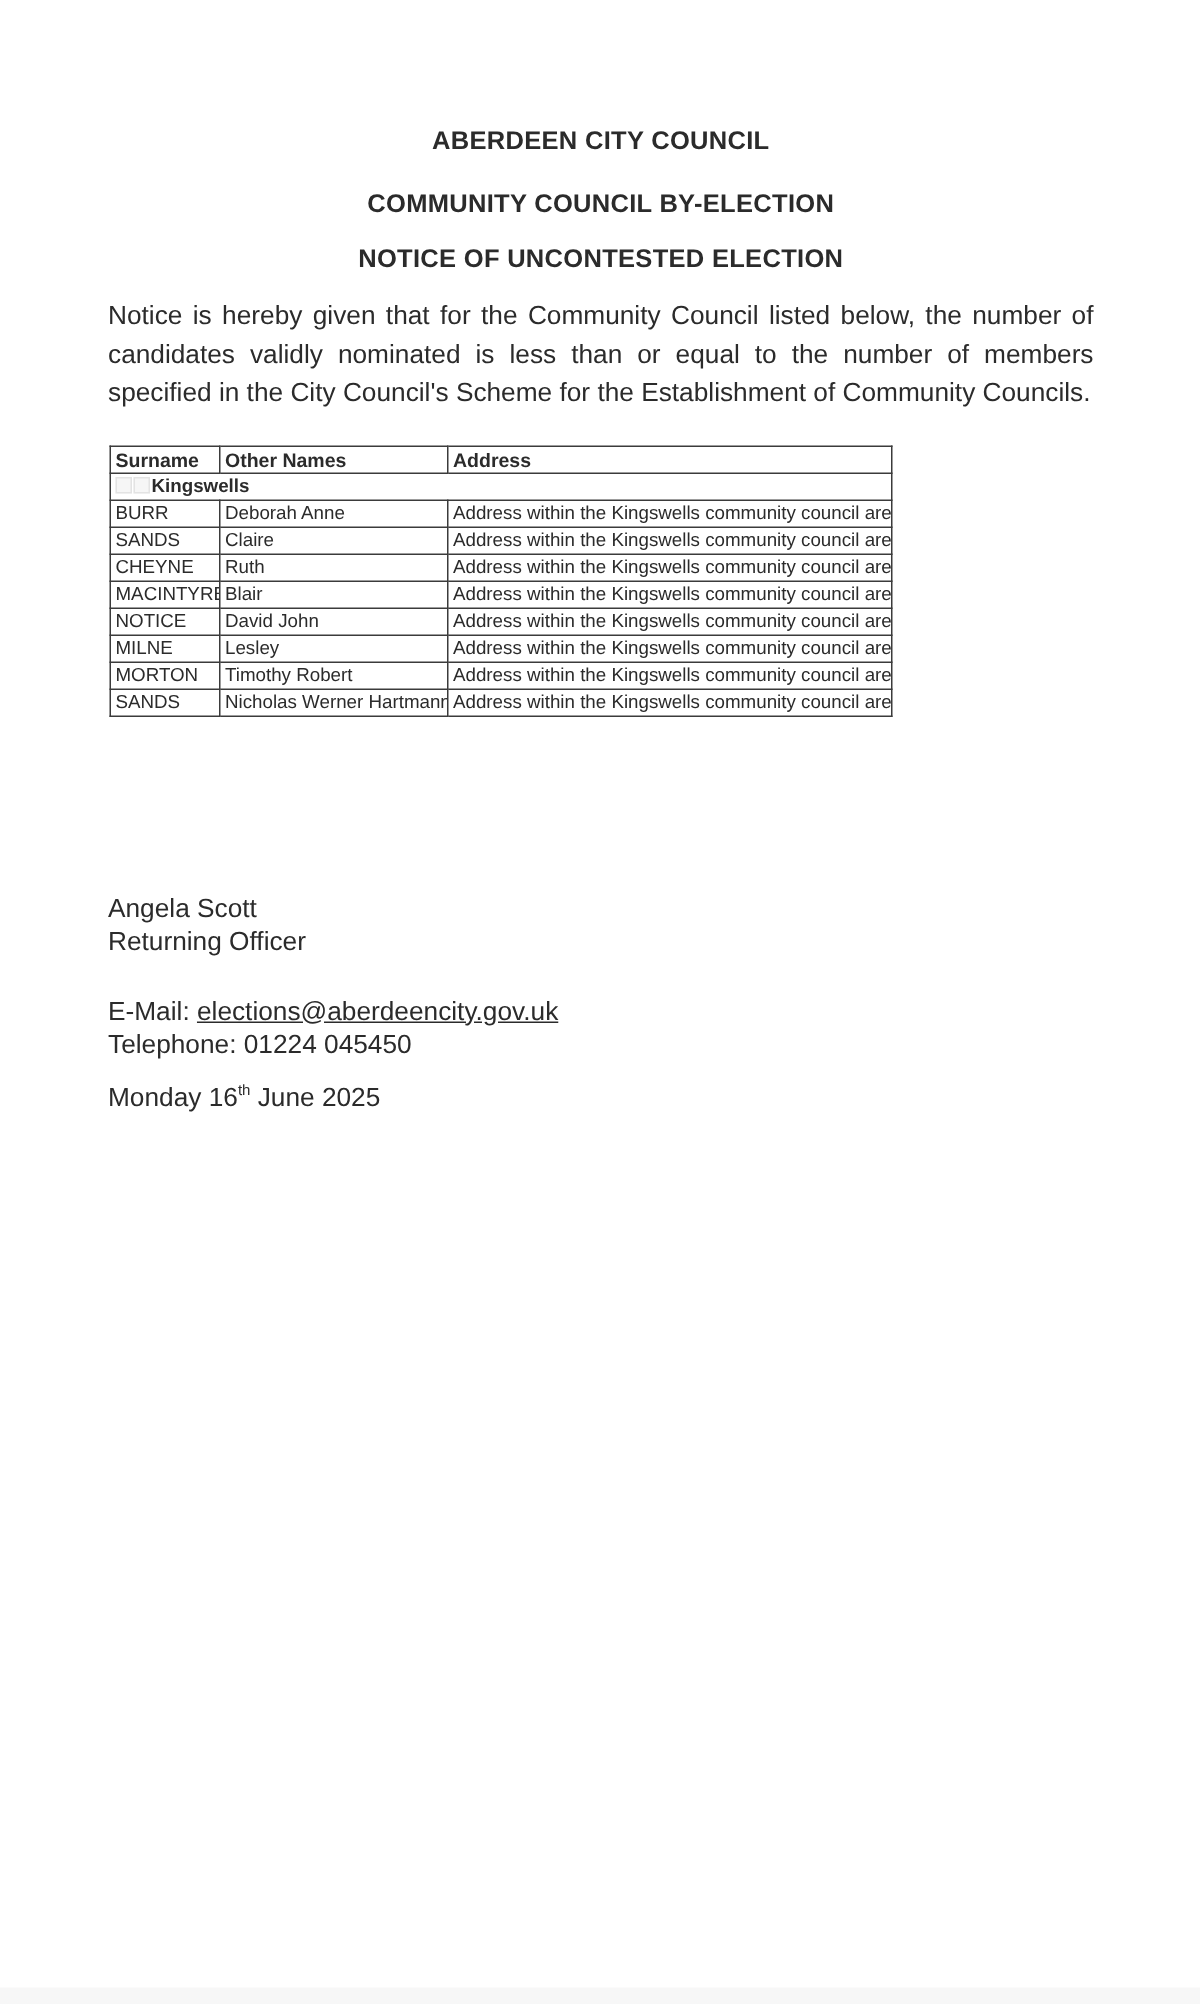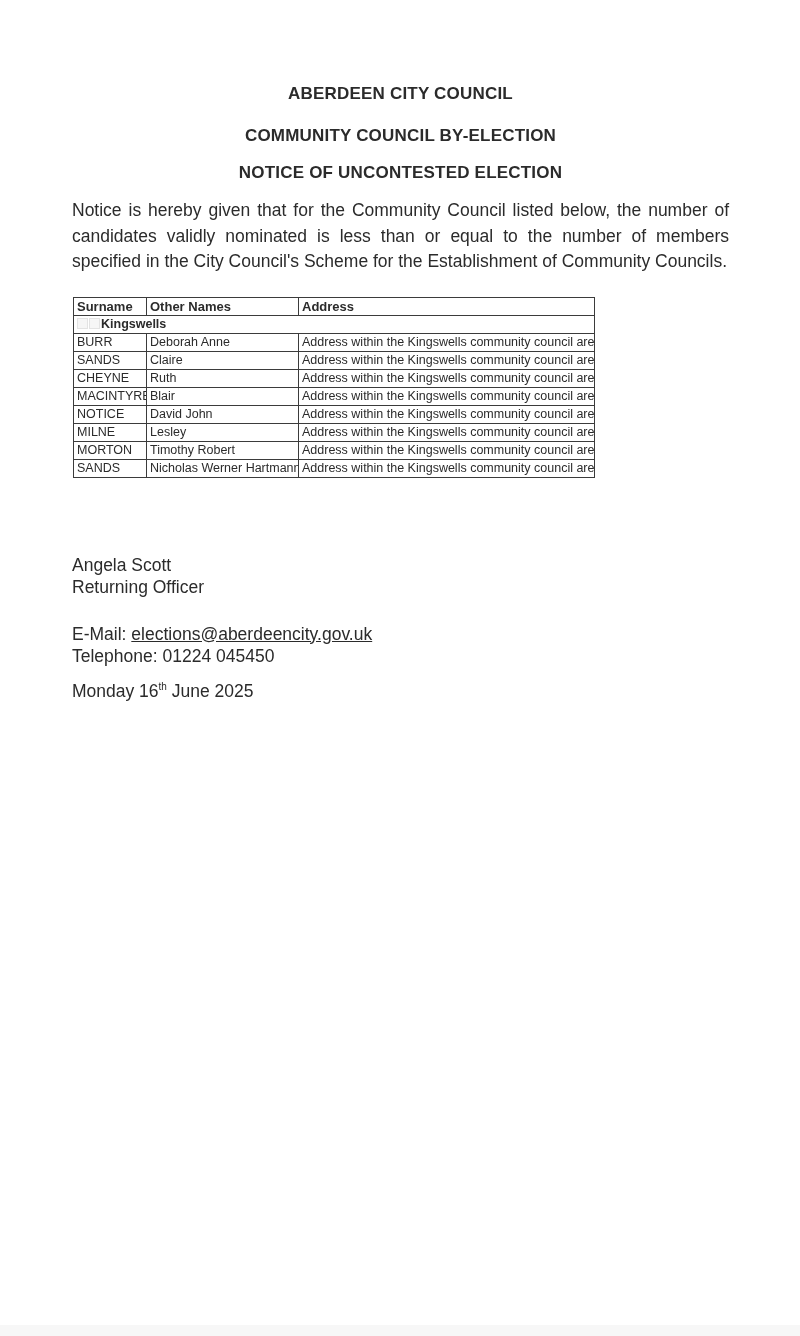--- a/index.html
+++ b/index.html
@@ -65,21 +65,21 @@
   .col-address { width: 296px; }
   .group-cell { font-weight: bold; font-size: 13px; }
   .cbx {
     display: inline-block;
     width: 11px; height: 11px;
     border: 1px solid #e3e3e3;
     background: #f6f6f6;
     margin-right: 1px;
     vertical-align: -1px;
   }
-  .sig-block { margin-top: 76px; font-size: 17.5px; line-height: 22px; }
+  .sig-block { margin-top: 116px; font-size: 17.5px; line-height: 22px; }
   .contact-block { margin-top: 25px; font-size: 17.5px; line-height: 22px; }
   .footer-block { margin-top: 13px; font-size: 17.5px; line-height: 22px; }
   a.email-link { color: #2b2b2b; text-decoration: underline; }
   .scan-edge {
     position: absolute;
     left: 0; bottom: 0;
     width: 100%; height: 11px;
     background: #f7f7f7;
   }
 </style>

